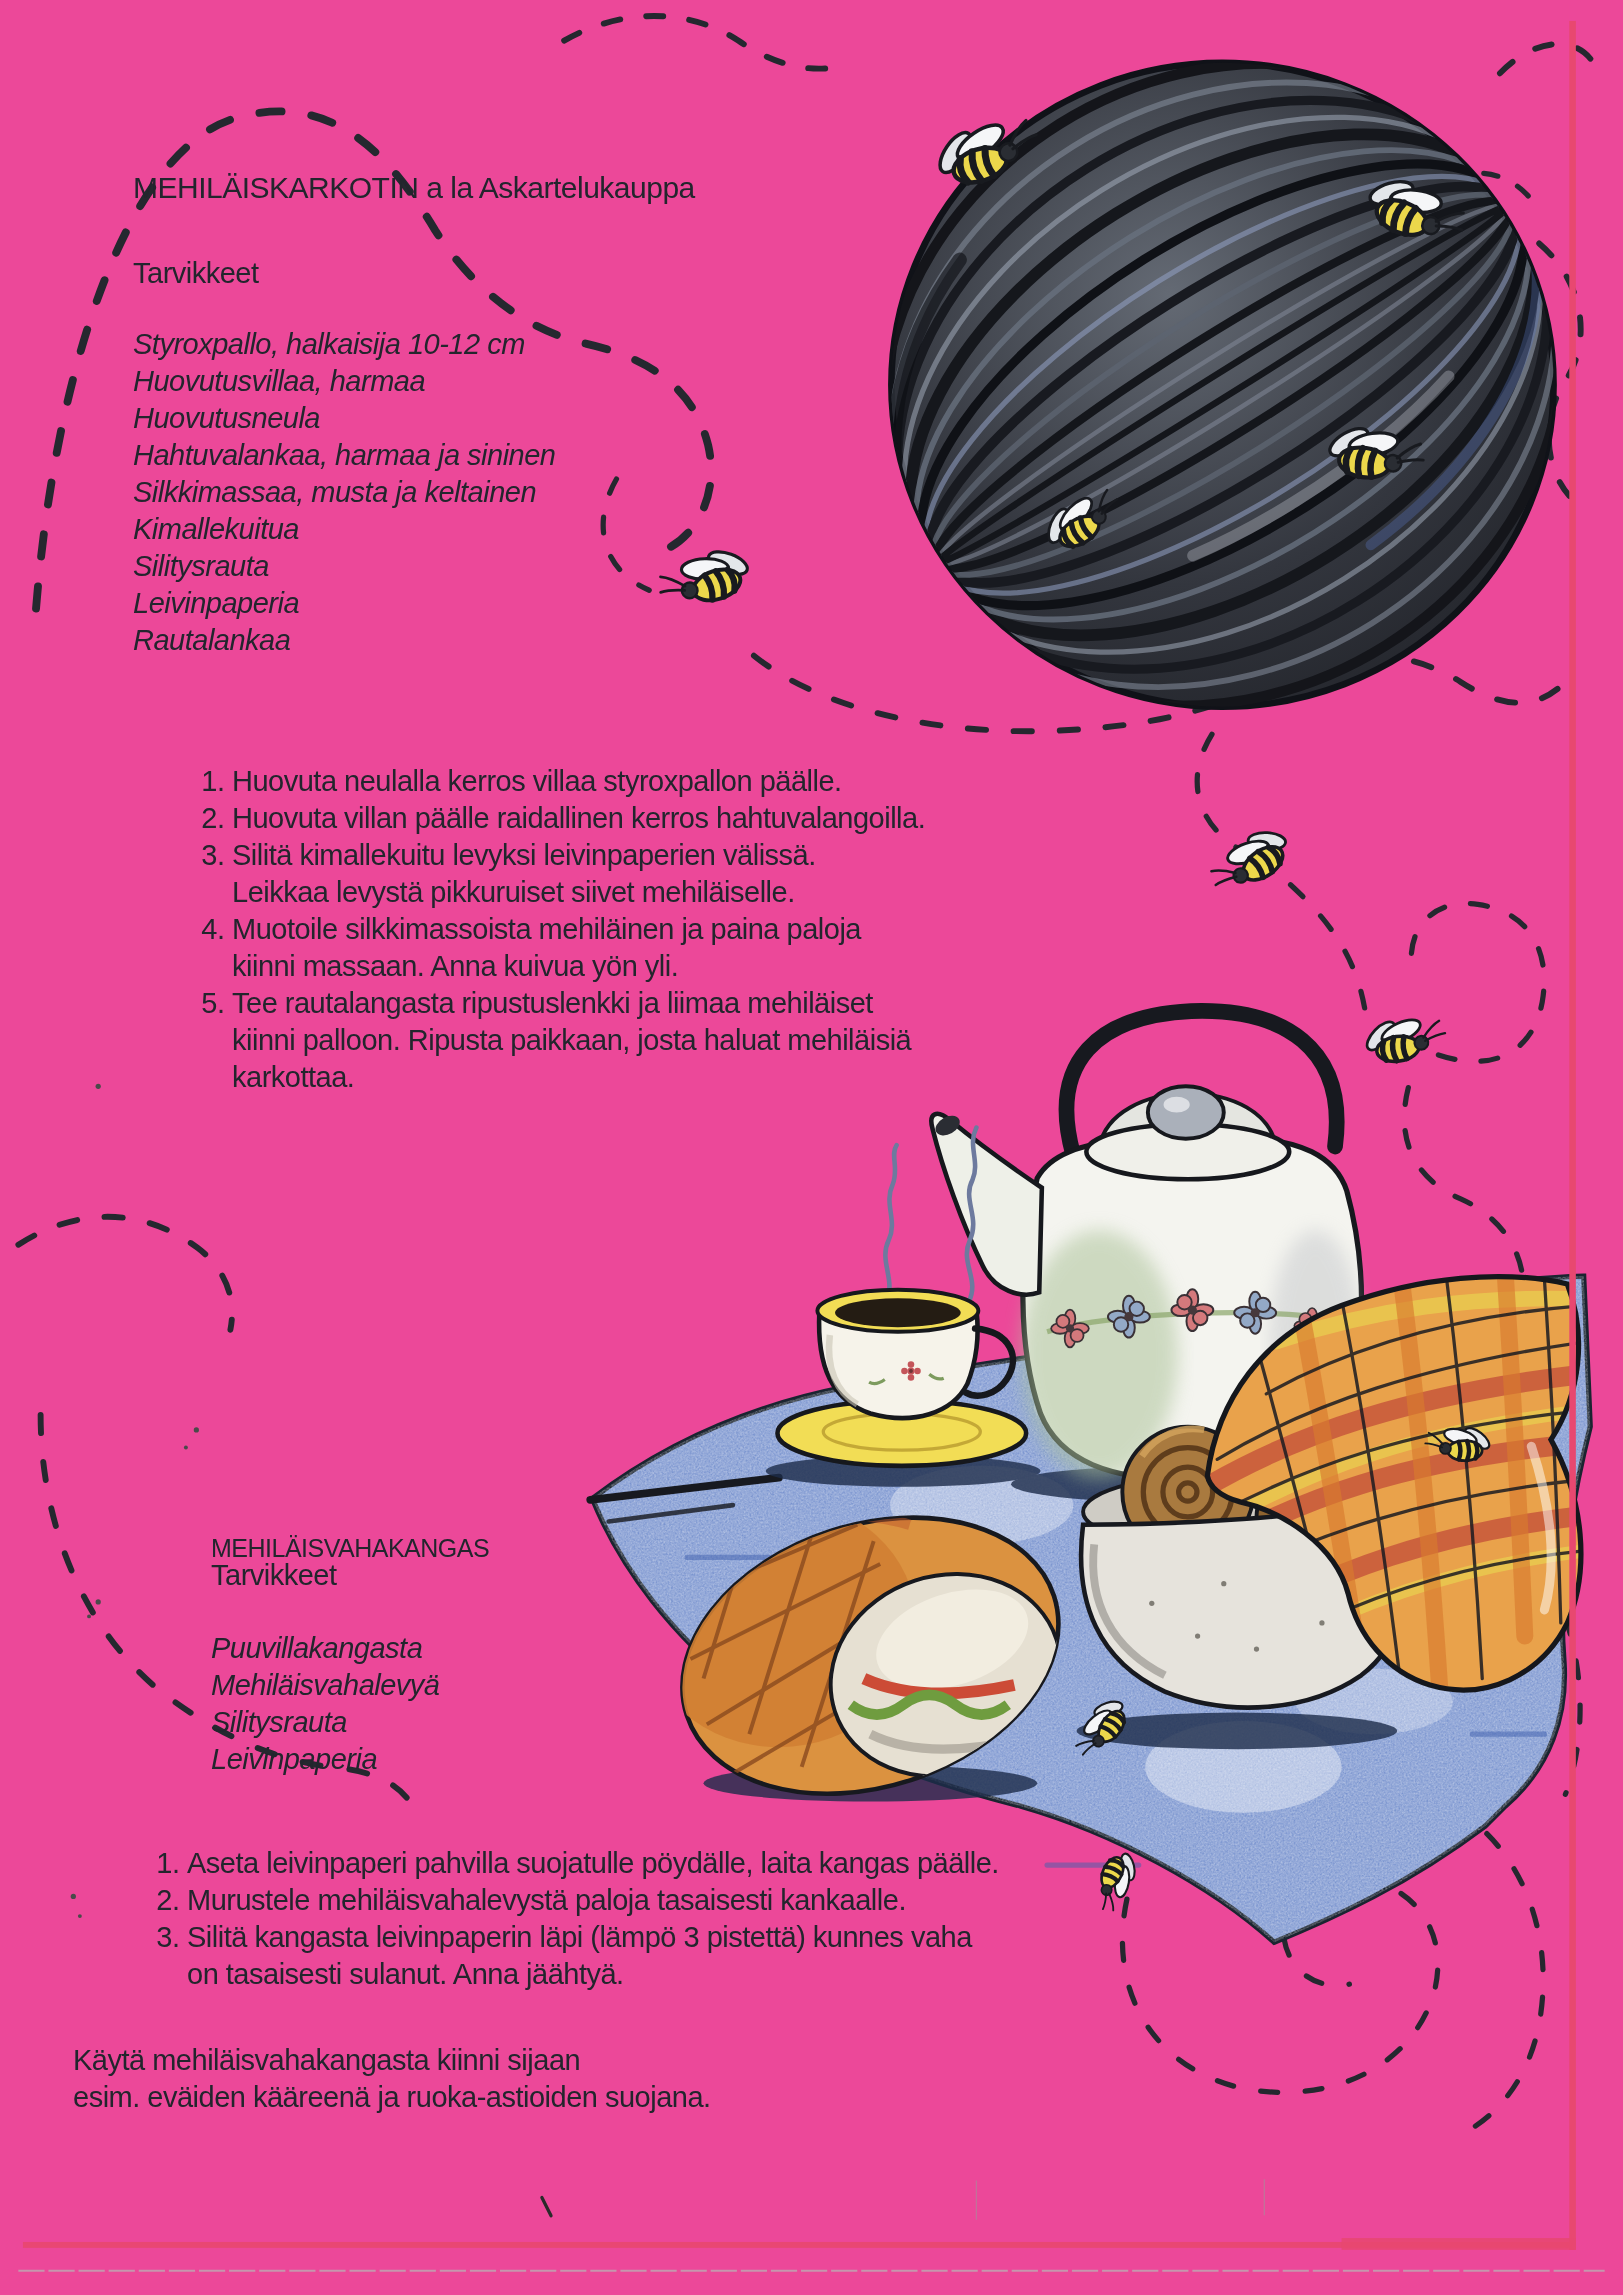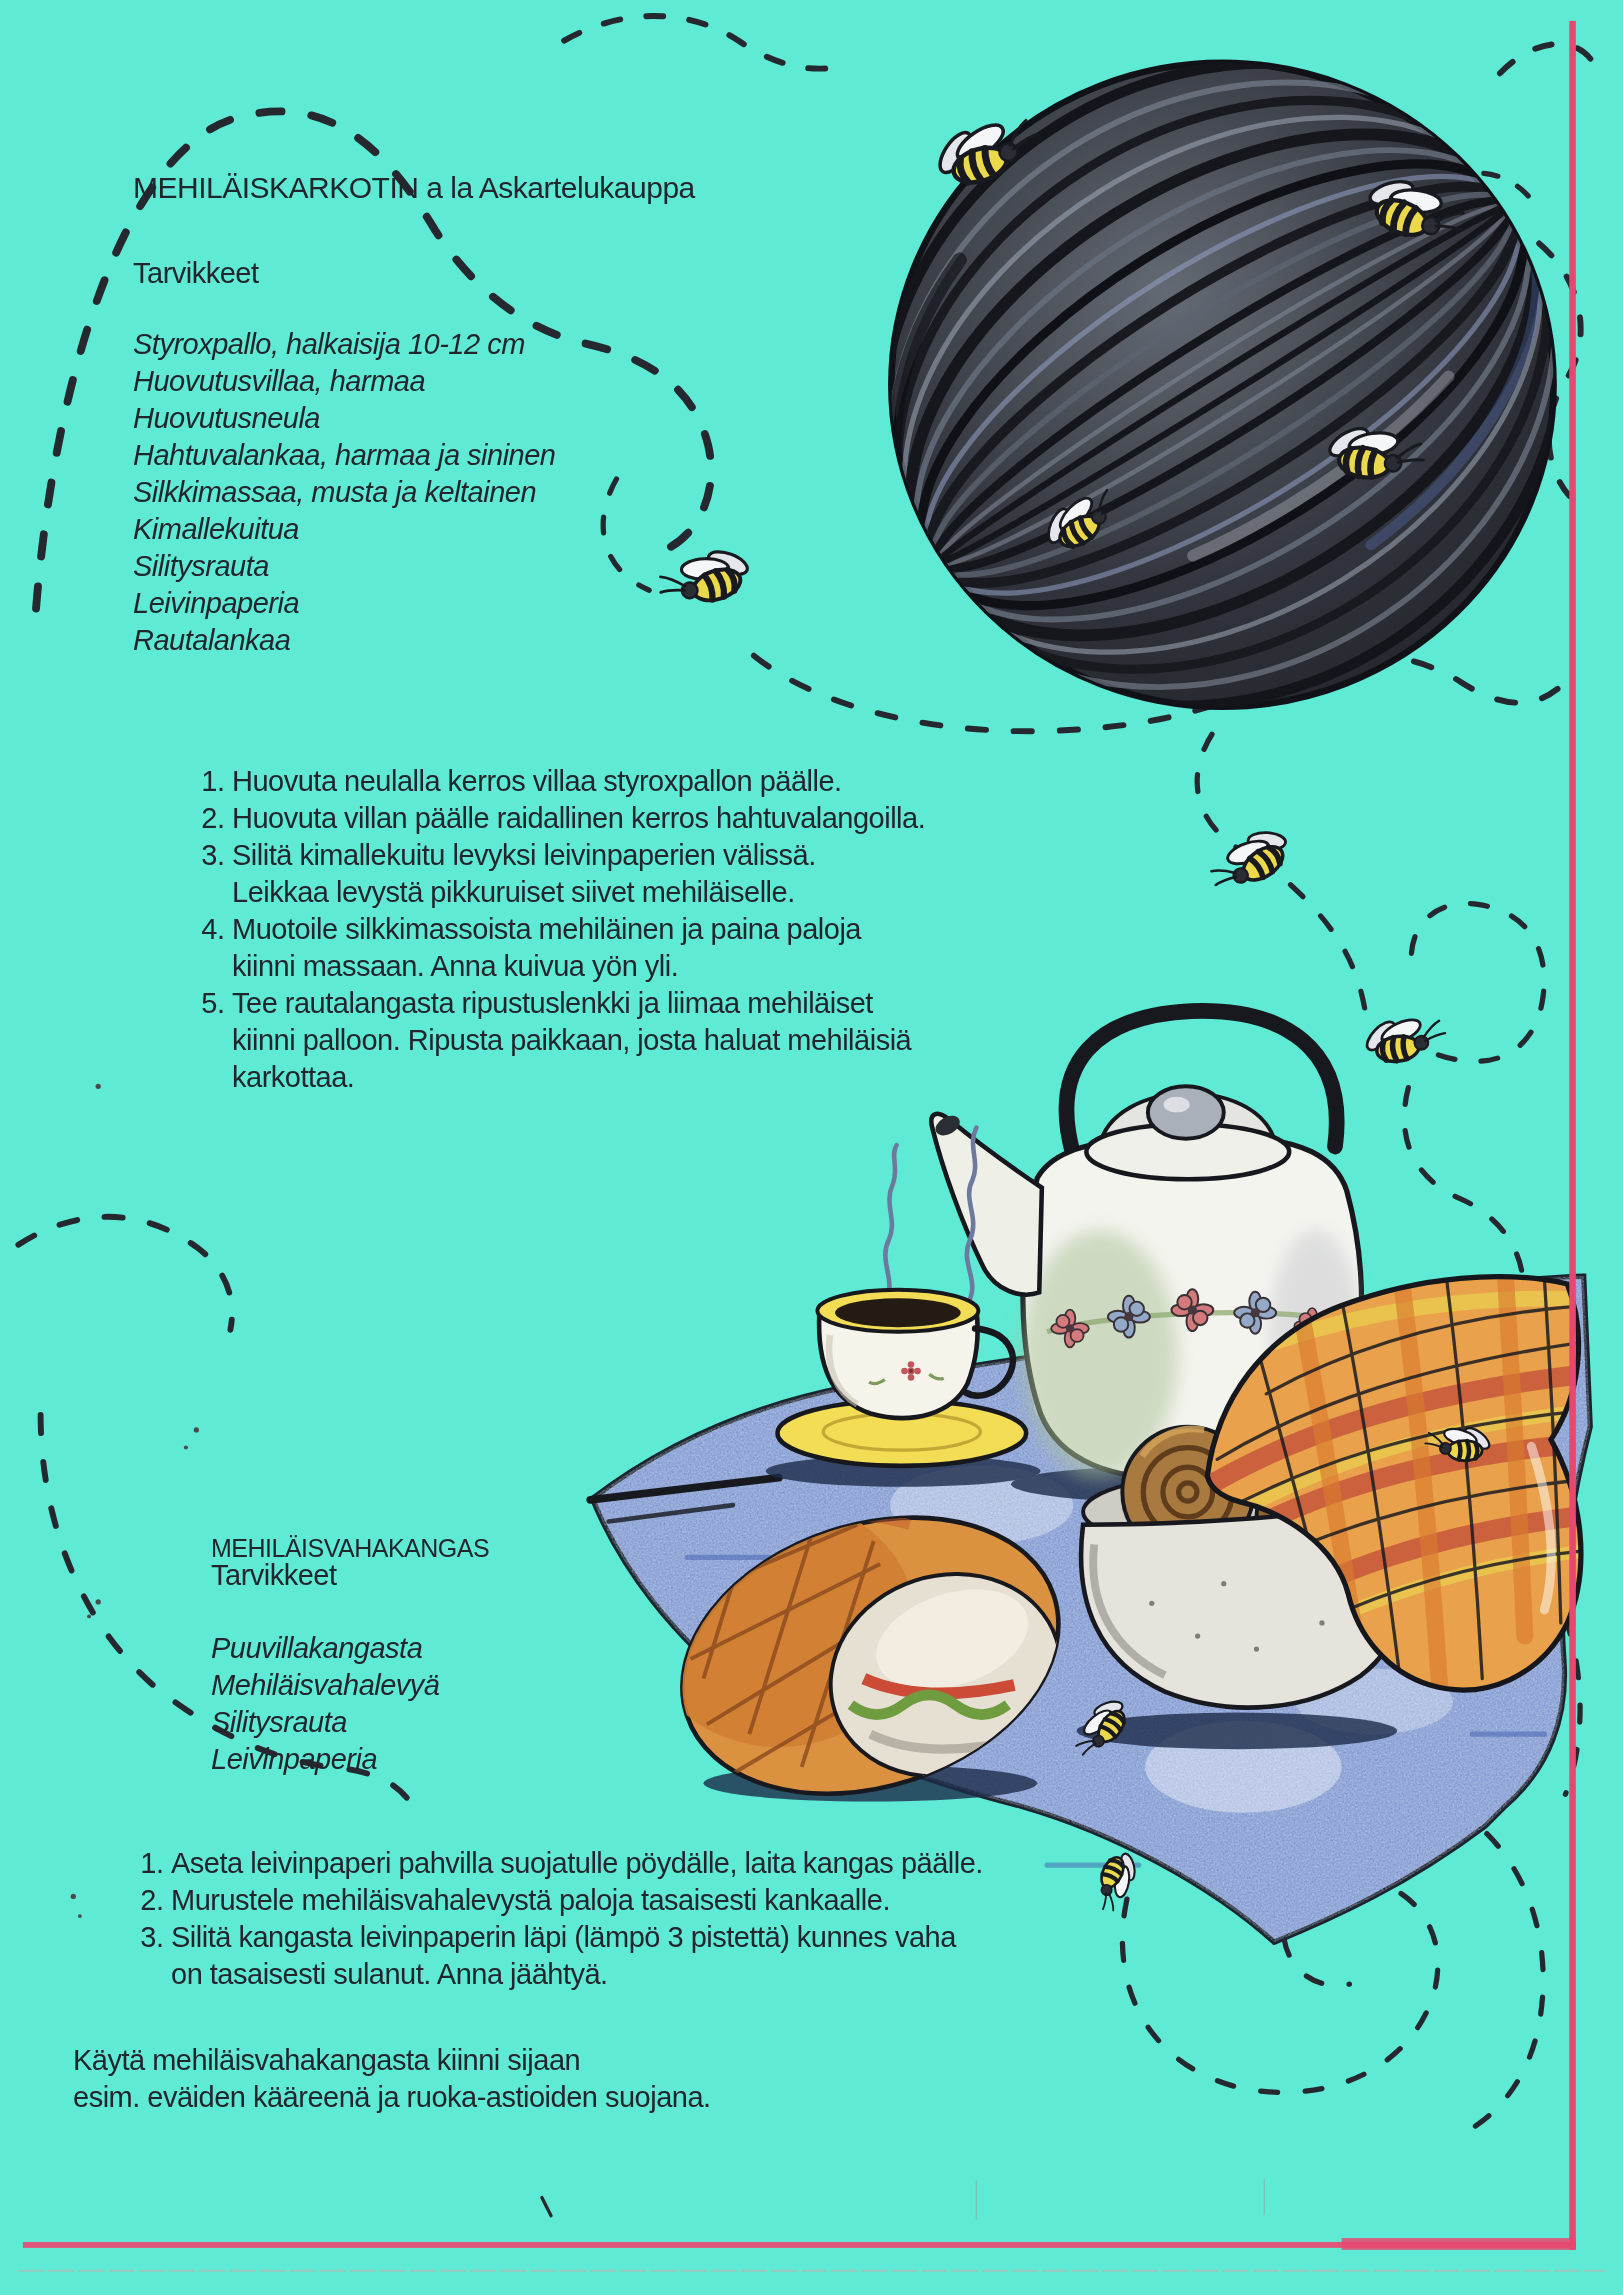--- a/index.html
+++ b/index.html
@@ -1,39 +1,39 @@
 <!DOCTYPE html>
 <html style="font-size:10.5px"><head>
 <meta charset="utf-8">
 <style>
   html,body { margin:0; padding:0; background:#ffffff; }
   .page {
     position:relative; width:1623px; height:2295px;
-    background:#5eead4; overflow:hidden;
+    background:#ec4899; overflow:hidden;
     font-family:"Liberation Sans", sans-serif;
   }
   .art { position:absolute; left:0; top:0; width:1623px; height:2295px; }
   .text-layer {
     position:absolute; inset:0; color:#23252d;
     font-size:29px; letter-spacing:-0.5px; z-index:2;
   }
   .text-layer h1, .text-layer h2, .text-layer p,
   .text-layer ul, .text-layer ol { margin:0; position:absolute; font-weight:400; }
   .title1 { left:133px; top:171px; font-size:30px; }
   .heading1 { left:133px; top:257px; }
   .supplies { list-style:none; padding:0;font-style:italic; }
   .supplies li { line-height:37px; white-space:nowrap; }
   .supplies1 { left:133px; top:326px; }
   .steps { list-style:decimal; padding-left:47px; }
   .steps li { line-height:37px; white-space:pre-line; }
   .steps1 { left:185px; top:763px; width:982px; }
   .title2 { left:211px; top:1534px; font-size:25px; }
   .heading2 { left:211px; top:1559px; }
   .supplies2 { left:211px; top:1630px; }
-  .steps2 { left:124px; top:1845px; width:1100px; }
+  .steps2 { left:140px; top:1845px; width:1100px; }
   .note { left:73px; top:2042px; line-height:37px; white-space:pre-line; }
 </style>
 </head>
 <body>
 
 <div class="page">
 
 <svg class="art" viewBox="0 0 2480 3507">
   <defs>
     <radialGradient id="ballGrad" cx="42%" cy="36%" r="75%">

